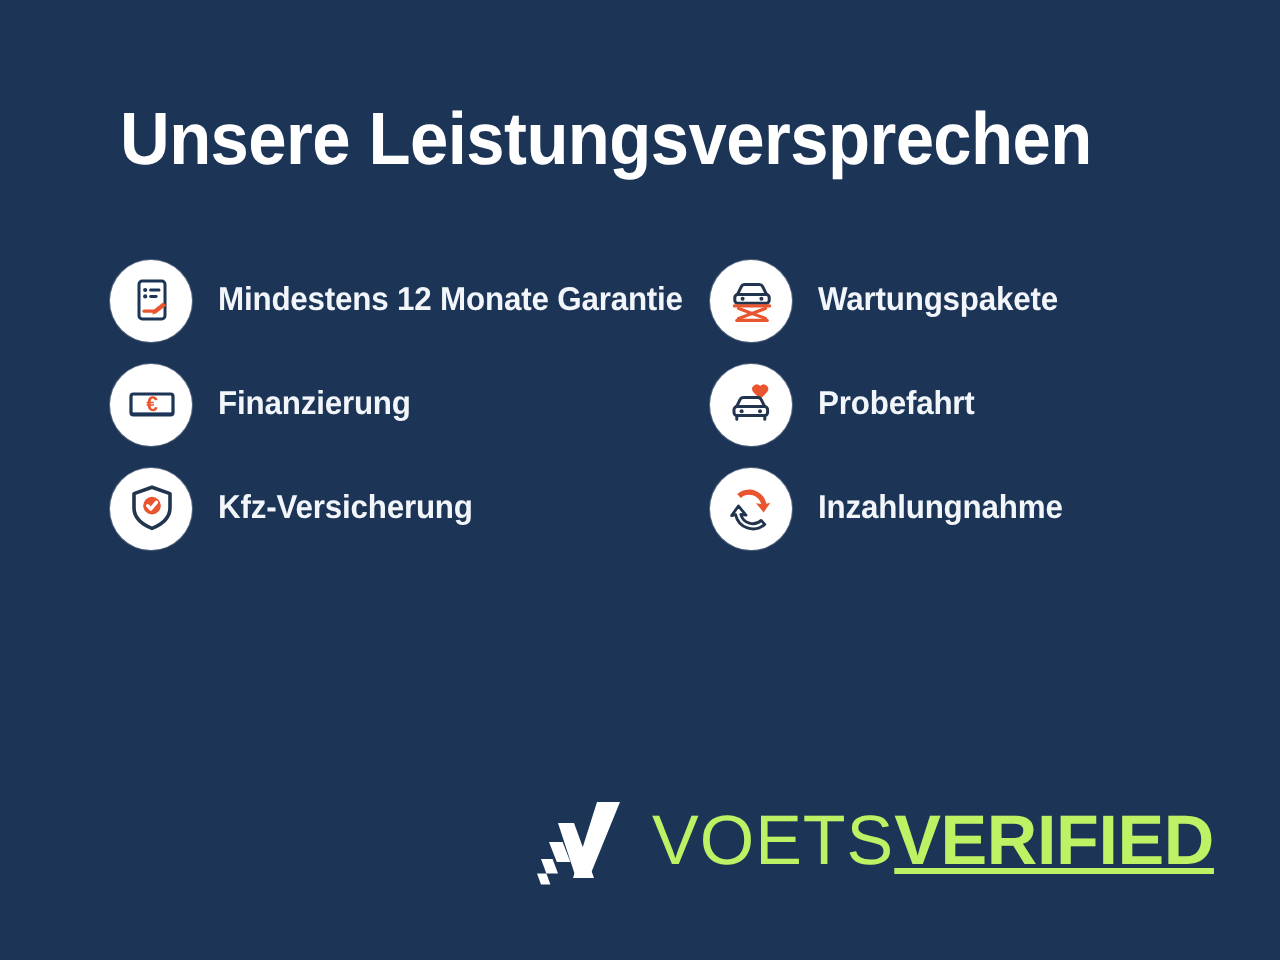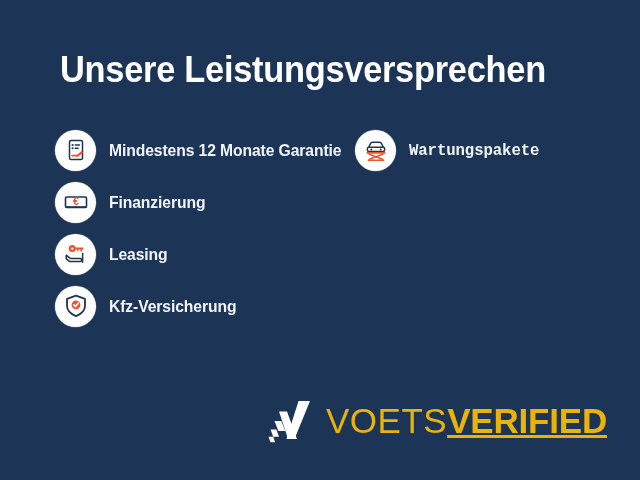--- a/index.html
+++ b/index.html
@@ -36,35 +36,35 @@
     white-space: nowrap;
   }
 
   .columns {
     position: absolute;
     left: 0;
     top: 124px;
     width: 640px;
     display: flex;
     flex-direction: row;
+    align-items: center;
   }
   .col {
     display: flex;
     flex-direction: column;
   }
   .col-left {
     width: 330px;
     padding-left: 55px;
     box-sizing: border-box;
   }
   .col-right {
     width: 310px;
     padding-left: 25px;
     box-sizing: border-box;
-    font-family: Liberation Mono, monospace;
   }
 
   .feature {
     display: flex;
     flex-direction: row;
     align-items: center;
     height: 52px;
   }
   .icon-badge {
     width: 41px;
@@ -96,21 +96,21 @@
     top: 398px;
     display: flex;
     flex-direction: row;
     align-items: center;
   }
   .logo-mark { width: 44px; height: 46px; }
   .logo-text {
     margin-left: 14px;
     font-size: 35px;
     line-height: 38px;
-    color: #eab308;
+    color: #bef264;
     letter-spacing: 0px;
     white-space: nowrap;
     display: flex;
     align-items: flex-end;
   }
   .logo-light {
     font-weight: 300;
     letter-spacing: 0.5px;
     transform: scaleX(1.0);
   }
@@ -152,32 +152,20 @@
         <span class="icon-badge">
           <svg width="26" height="26" viewBox="0 0 26 26">
             <rect x="2.5" y="8" width="21" height="10.5" rx="1.2" fill="#ffffff" stroke="#1c3557" stroke-width="1.6"></rect>
             <rect x="2.5" y="17.2" width="21" height="1.6" fill="#1c3557"></rect>
             <text x="13" y="16.4" font-family="Liberation Sans, sans-serif" font-size="10.5" font-weight="bold" fill="#e8552f" text-anchor="middle">€</text>
           </svg>
         </span>
         <span class="feature-label">Finanzierung</span>
       </div>
 
-      <div class="feature">
-        <span class="icon-badge">
-          <svg width="26" height="26" viewBox="0 0 26 26">
-            <circle cx="9.2" cy="7.6" r="3.5" fill="#e8552f"></circle>
-            <circle cx="9.2" cy="7.6" r="1.2" fill="#ffffff"></circle>
-            <path d="M12.3 6.6 L20.5 6.6 L20.5 8.6 L19.0 8.6 L19.0 10.4 L17.4 10.4 L17.4 8.6 L15.6 8.6 L15.6 10.2 L14.1 10.2 L14.1 8.6 L12.3 8.6 Z" fill="#e8552f"></path>
-            <path d="M3.2 14.2 L7.6 17.6 L17.2 17.6 a1.5 1.5 0 0 1 0 3 L6.6 20.6 L3.2 17.6 Z" fill="#ffffff" stroke="#22344e" stroke-width="1.5" stroke-linejoin="round"></path>
-            <path d="M19.6 12.4 L19.6 21.2" stroke="#22344e" stroke-width="1.5" stroke-linecap="round"></path>
-          </svg>
-        </span>
-        <span class="feature-label">Leasing</span>
-      </div>
 
       <div class="feature">
         <span class="icon-badge">
           <svg width="26" height="26" viewBox="0 0 26 26">
             <path d="M13 2.6 L22 5.8 v7 c0 5.2 -4 8.4 -9 10.4 c-5 -2 -9 -5.2 -9 -10.4 v-7 Z" fill="#ffffff" stroke="#22344e" stroke-width="1.8" stroke-linejoin="round"></path>
             <circle cx="13" cy="11.8" r="4.4" fill="#e8552f"></circle>
             <path d="M10.9 11.9 L12.4 13.5 L15.2 10.2" stroke="#ffffff" stroke-width="1.7" fill="none" stroke-linecap="round" stroke-linejoin="round"></path>
           </svg>
         </span>
         <span class="feature-label">Kfz-Versicherung</span>
@@ -195,21 +183,43 @@
             <circle cx="9.3" cy="13.4" r="1.0" fill="#22344e"></circle>
             <circle cx="18.7" cy="13.4" r="1.0" fill="#22344e"></circle>
             <rect x="4.4" y="16.1" width="19.2" height="1.7" rx="0.8" fill="#e8552f"></rect>
             <path d="M7.3 18.2 L20.7 23.2 M20.7 18.2 L7.3 23.2" stroke="#e8552f" stroke-width="1.6" stroke-linecap="round"></path>
             <rect x="5.6" y="23.4" width="16.8" height="1.6" rx="0.8" fill="#e8552f"></rect>
           </svg>
         </span>
         <span class="feature-label">Wartungspakete</span>
       </div>
 
-
+      <div class="feature">
+        <span class="icon-badge">
+          <svg width="28" height="28" viewBox="0 0 28 28">
+            <path d="M18.2 4.9 a2.3 2.3 0 0 1 3.3 3.2 l-3.4 3.5 -3.4 -3.5 a2.3 2.3 0 0 1 3.3 -3.2 l0.1 0.1 Z" fill="#e8552f"></path>
+            <path d="M6.2 15.6 L8.0 11.8 a2 2 0 0 1 1.8 -1.1 h7.0 a2 2 0 0 1 1.8 1.1 l1.9 3.8" fill="#ffffff" stroke="#22344e" stroke-width="1.5" stroke-linejoin="round"></path>
+            <rect x="5.0" y="15.3" width="16.8" height="4.5" rx="1.5" fill="#ffffff" stroke="#22344e" stroke-width="1.5"></rect>
+            <circle cx="8.8" cy="17.6" r="1.0" fill="#22344e"></circle>
+            <circle cx="18.0" cy="17.6" r="1.0" fill="#22344e"></circle>
+            <path d="M6.4 19.9 L6.4 21.6 M20.4 19.9 L20.4 21.6" stroke="#22344e" stroke-width="1.5" stroke-linecap="round"></path>
+          </svg>
+        </span>
+        <span class="feature-label">Probefahrt</span>
+      </div>
+
+      <div class="feature">
+        <span class="icon-badge">
+          <svg width="27" height="27" viewBox="0 0 27 27">
+            <path d="M18.6 11.0 a6.2 6.2 0 0 0 -10.2 -3.0 L6.6 6.0 a8.9 8.9 0 0 1 14.6 4.9 l2.0 -0.5 -3.4 4.8 -3.8 -4.6 Z" fill="#e8552f"></path>
+            <path d="M8.4 16.2 a6.2 6.2 0 0 0 10.2 3.0 l1.8 2.0 a8.9 8.9 0 0 1 -14.6 -4.9 l-2.0 0.5 3.4 -4.8 3.8 4.6 Z" fill="#ffffff" stroke="#22344e" stroke-width="1.4" stroke-linejoin="round"></path>
+          </svg>
+        </span>
+        <span class="feature-label">Inzahlungnahme</span>
+      </div>
 
 
     </div>
   </div>
 
   <div class="logo">
     <span class="logo-mark">
       <svg width="44" height="46" viewBox="0 0 44 46">
         <path d="M30.5 3 L42 3 L26.5 41 L18.5 41 Z" fill="#ffffff"></path>
         <path d="M11.0 13.5 L19.0 13.5 L29.0 41 L20.0 41 Z" fill="#ffffff"></path>

